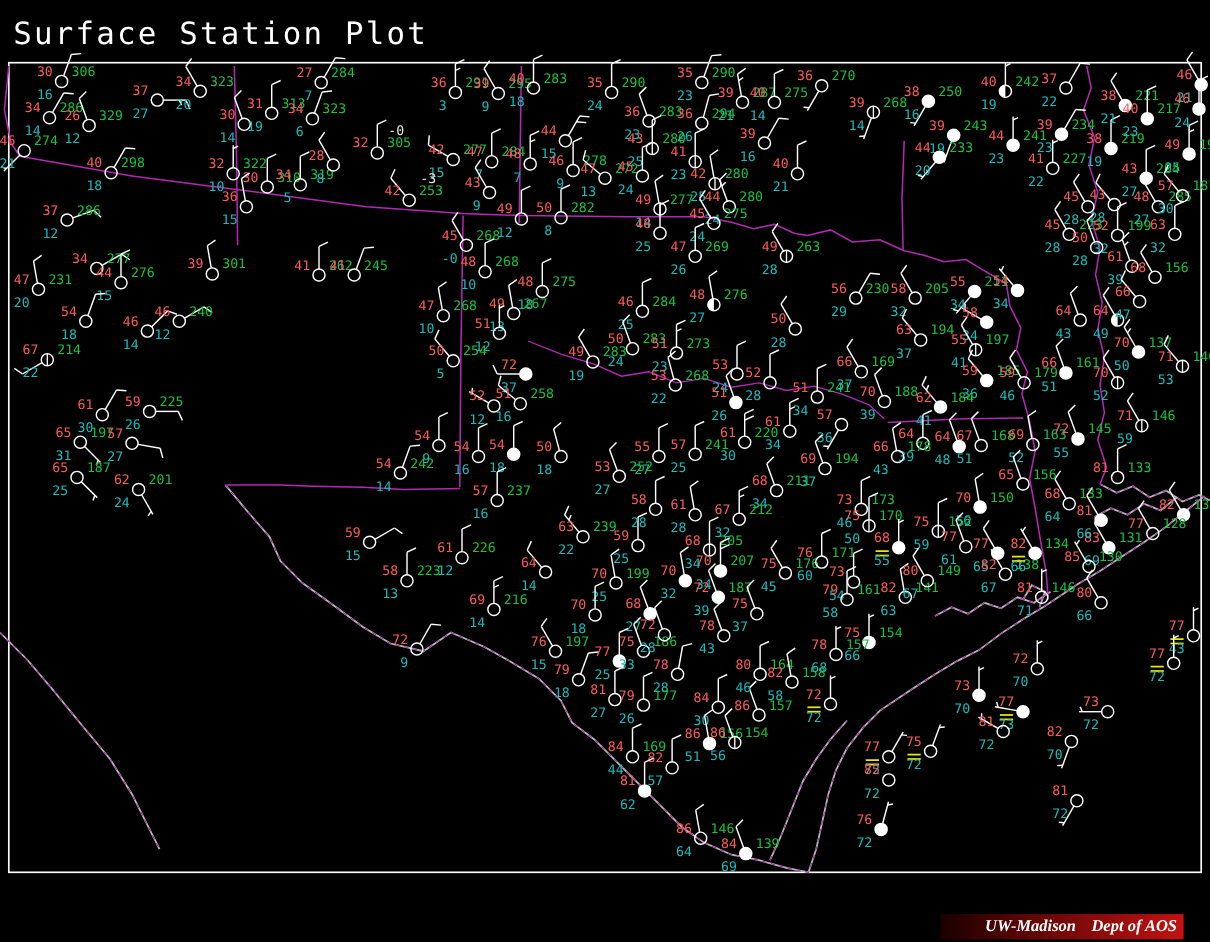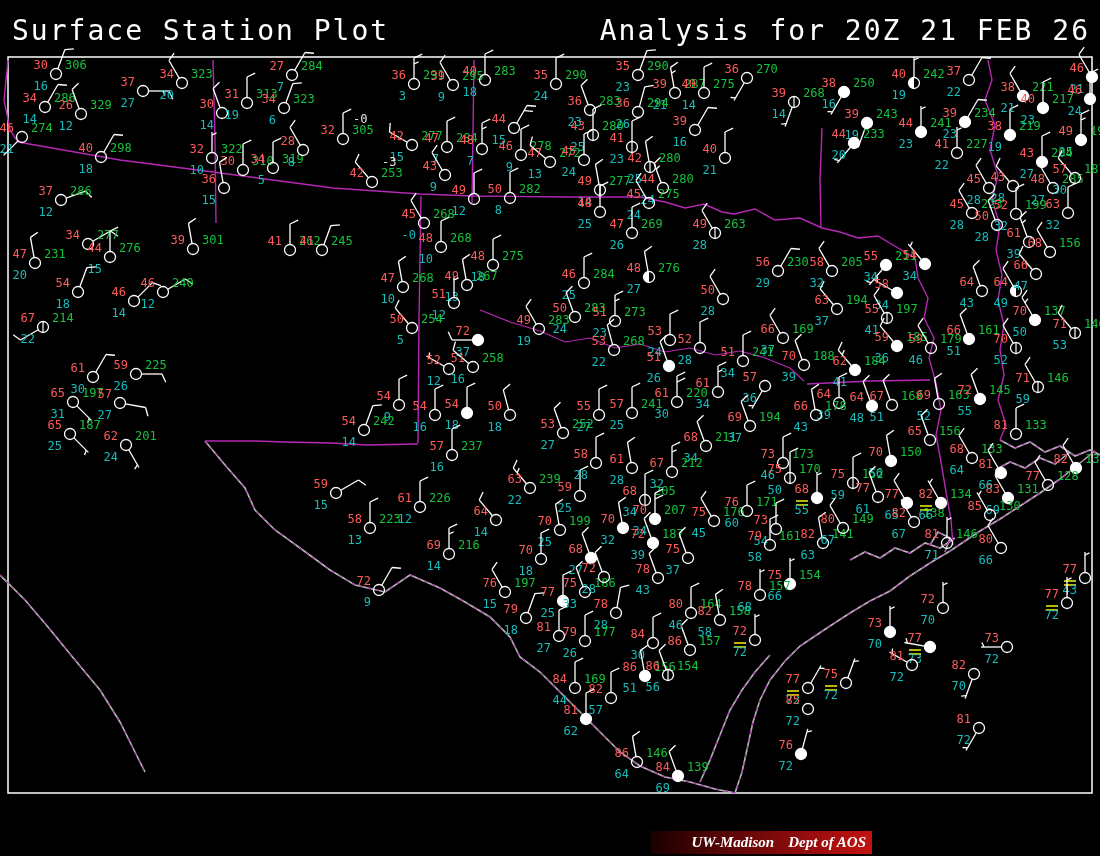--- a/index.html
+++ b/index.html
@@ -4,33 +4,32 @@
 <style>
   html,body{margin:0;padding:0;background:#000;}
   #screen{position:relative;width:1100px;height:856px;background:#000;overflow:hidden;
           font-family:"DejaVu Sans Mono", monospace;}
   .title{position:absolute;top:14px;color:#fff;font-size:28px;letter-spacing:2px;white-space:pre;}
   .title.left{left:12px;}
   .title.right{right:10px;text-align:right;}
   #mapsvg{position:absolute;left:0;top:0;}
   .stn text{font-size:12px;font-family:"DejaVu Sans Mono",monospace;}
   .t{fill:#ff5a5a;} .d{fill:#17bdbd;} .p{fill:#16c33c;} .ps{fill:#e8e8e8;}
-  #footerbar{position:absolute;left:0;bottom:0;width:872px;height:27px;background:#000;}
+  #footerbar{position:absolute;left:0;bottom:0;width:1076px;height:27px;background:#000;}
   #credit{position:absolute;right:0;bottom:2px;width:215px;height:23px;
           background:linear-gradient(90deg,#1a0000 0%,#5c0606 35%,#c31212 100%);
           display:flex;align-items:center;justify-content:flex-end;gap:14px;padding-right:6px;}
   #credit span{color:#fff;font-family:"Liberation Serif","DejaVu Serif",serif;
                font-style:italic;font-weight:bold;font-size:15px;white-space:nowrap;}
 </style>
 </head>
 <body>
 
 <div id="screen">
   <div class="title left">Surface Station Plot</div>
-  <div class="title right">Analysis for 20Z 21 FEB 26</div>
   <svg id="mapsvg" width="1100" height="856">
       <rect x="8" y="57" width="1084" height="736" fill="none" stroke="#ffffff" stroke-width="1.5"></rect>
       <polyline points="205,441 225,465 245,488 255,510 275,530 300,548 330,570 355,585 385,592 410,575 440,588 465,602 490,617 510,637 520,657 540,672 560,692 580,712 600,732 620,752 640,766 665,777 690,782 715,789 735,793 742,772 748,745 753,722 760,700 770,680 785,661 800,646 815,636 830,626 850,613 870,601 890,591 910,576 930,563 950,551 965,541 980,531 1000,519 1020,506 1040,493 1060,479 1080,463 1095,451" fill="none" stroke="#b8b8b8" stroke-width="1.6"></polyline>
       <polyline points="0,575 25,600 48,627 75,660 100,690 120,722 135,752 145,772" fill="none" stroke="#b8b8b8" stroke-width="1.6"></polyline>
       <polyline points="700,782 710,760 720,735 730,710 742,690 755,672 770,655" fill="none" stroke="#b8b8b8" stroke-width="1.6"></polyline>
       <polyline points="850,560 865,552 880,558 895,548 910,553 925,543 940,548 955,538" fill="none" stroke="#b8b8b8" stroke-width="1.6"></polyline>
       <polyline points="930,545 938,532 950,538 945,552" fill="none" stroke="#b8b8b8" stroke-width="1.6"></polyline>
       <polyline points="995,470 1010,462 1025,468 1040,458 1055,464 1070,452" fill="none" stroke="#b8b8b8" stroke-width="1.6"></polyline>
       <polyline points="1000,440 1015,448 1030,442 1045,452 1060,446 1075,456 1090,450 1100,455" fill="none" stroke="#b8b8b8" stroke-width="1.6"></polyline>
       <polyline points="205,441 225,465 245,488 255,510 275,530 300,548 330,570 355,585 385,592 410,575 440,588 465,602 490,617 510,637 520,657 540,672 560,692 580,712 600,732 620,752 640,766 665,777 690,782 715,789 735,793 742,772 748,745 753,722 760,700 770,680 785,661 800,646 815,636 830,626 850,613 870,601 890,591 910,576 930,563 950,551 965,541 980,531 1000,519 1020,506 1040,493 1060,479 1080,463 1095,451" fill="none" stroke="#b428b4" stroke-width="1" stroke-dasharray="4,4"></polyline>

